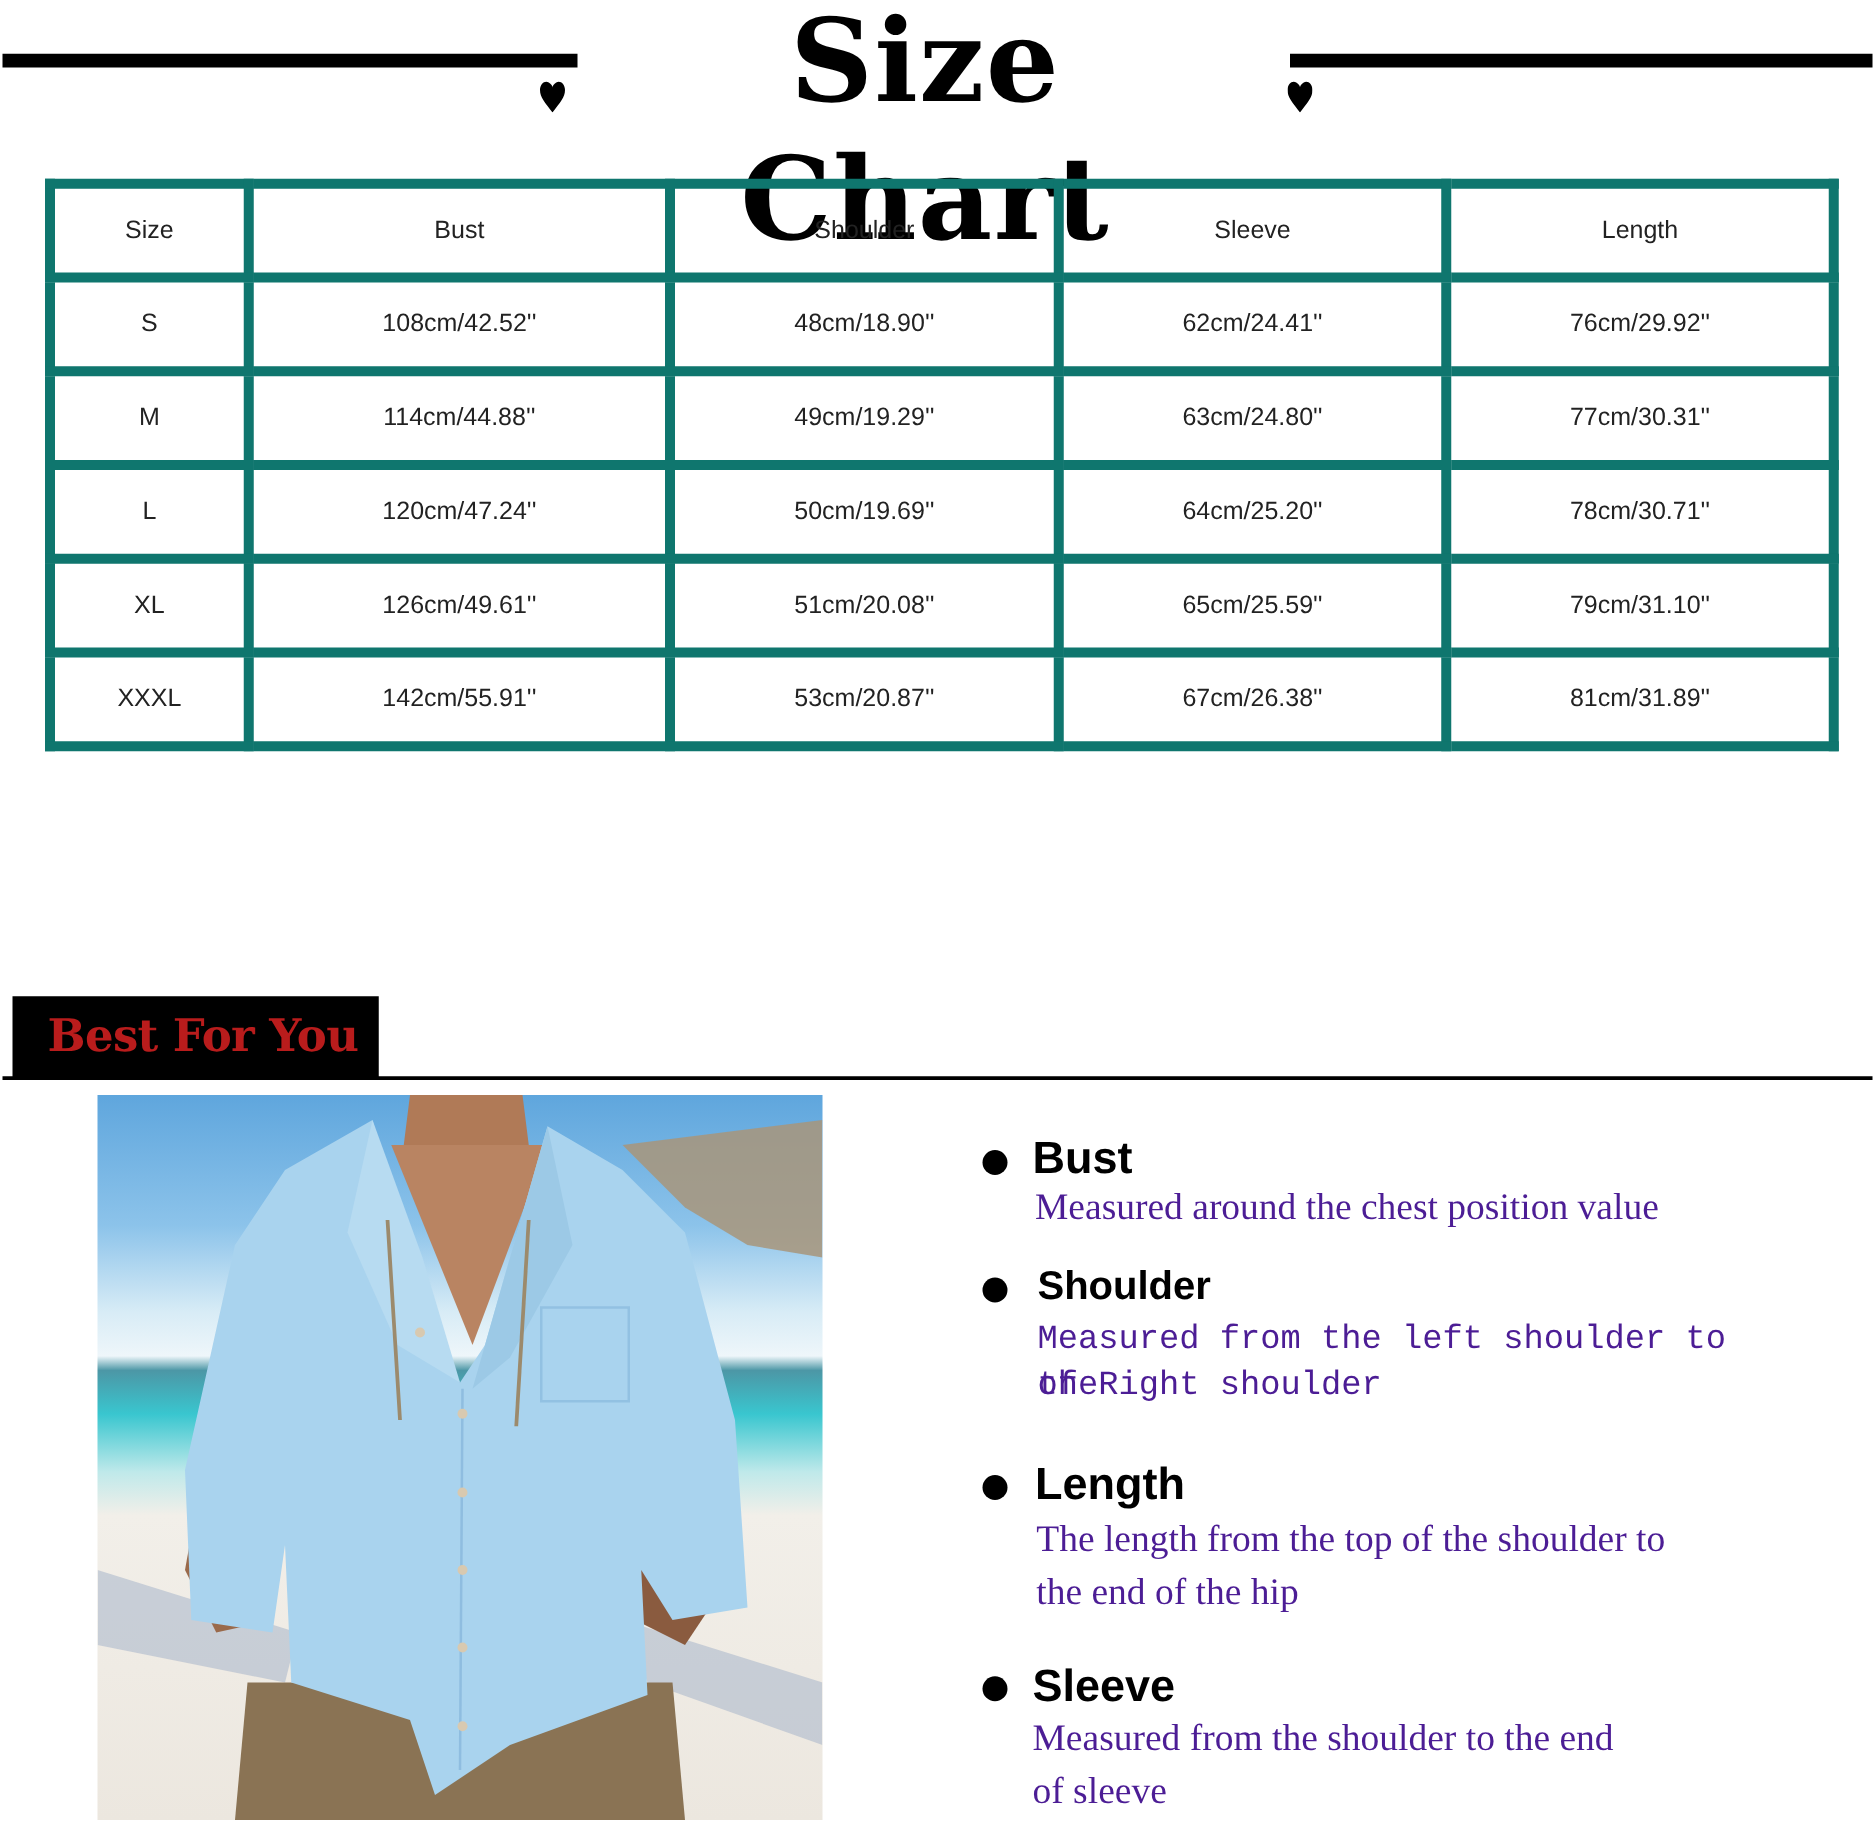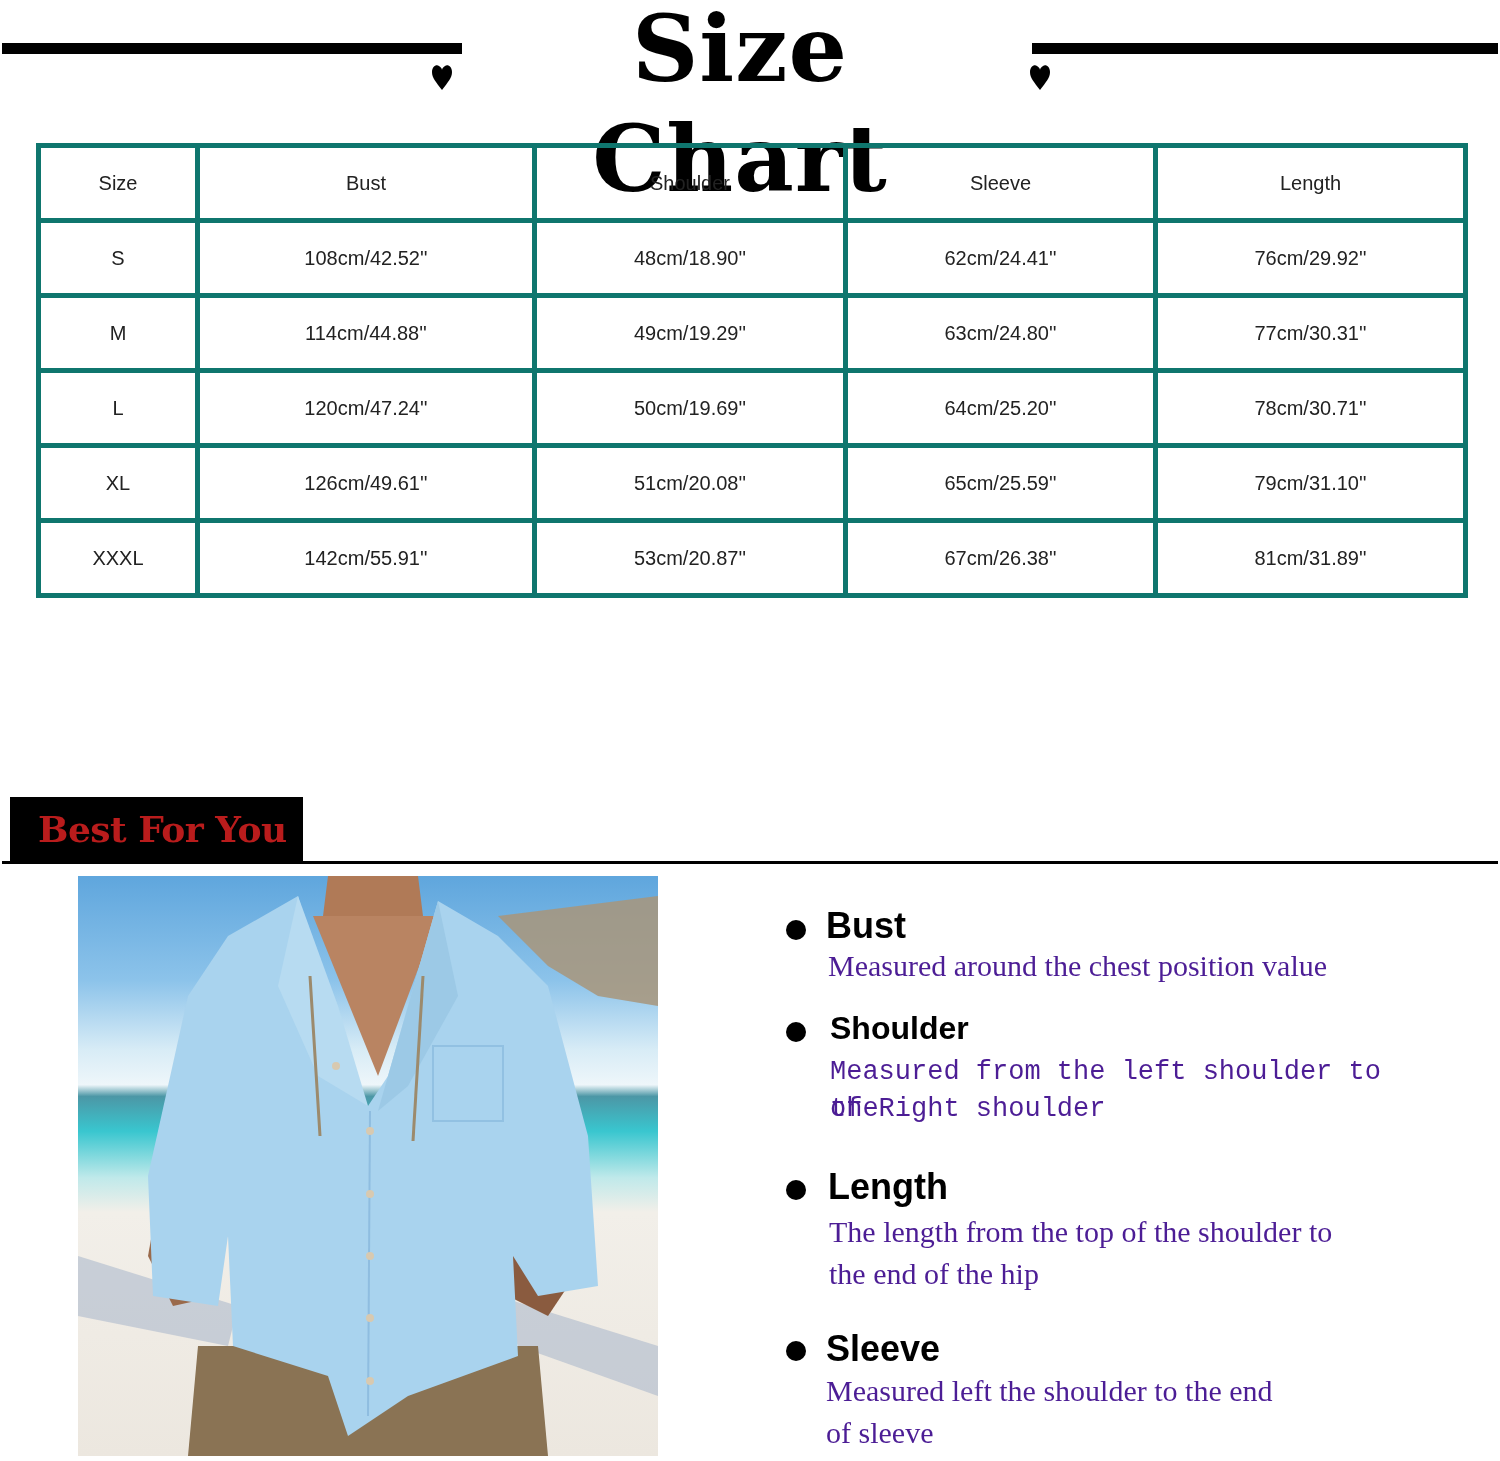--- a/index.html
+++ b/index.html
@@ -12,21 +12,21 @@
   .title-line.left { left: 2px; width: 460px; }
   .title-line.right { left: 1032px; width: 466px; }
   .heart { position: absolute; top: 62px; width: 20px; height: 28px; }
   .heart.left { left: 432px; }
   .heart.right { left: 1030px; }
   .title-text { position: absolute; left: 470px; top: -6px; width: 540px; text-align: center;
     font-family: "DejaVu Serif", serif; font-weight: bold; font-size: 92px; letter-spacing: 1px; color: #000; line-height: 110px; }
 
   
   .size-table { position: absolute; left: 36px; top: 143px; border-collapse: collapse; }
-  .size-table td, .size-table th { border: 5px solid #0f766e; height: 75px; text-align: center;
+  .size-table td, .size-table th { border: 8px solid #0f766e; height: 75px; text-align: center;
     font-family: "Liberation Sans", sans-serif; font-size: 20px; color: #222; font-weight: normal; }
   .size-table th { font-size: 20px; }
   .c0 { width: 159px; } .c1 { width: 337px; } .c2 { width: 311px; } .c3 { width: 310px; } .c4 { width: 310px; }
 
   
   .bfy-tab { position: absolute; left: 10px; top: 797px; width: 293px; height: 66px; background: #000; }
   .bfy-text { position: absolute; left: 38px; top: 808px; font-family: "DejaVu Serif", serif; font-weight: bold;
     font-size: 36px; color: #b91c1c; letter-spacing: -0.5px; }
   .bfy-line { position: absolute; left: 2px; top: 861px; width: 1496px; height: 3px; background: #000; }
 
@@ -162,15 +162,15 @@
 <div class="desc" style="top:1166px;">
   <div class="bullet" style="top:14px;"></div>
   <div class="desc-title" style="top:0px; left:42px;">Length</div>
   <div class="desc-body" style="top:45px; left:43px;">The length from the top of the shoulder to</div>
   <div class="desc-body" style="top:87px; left:43px;">the end of the hip</div>
 </div>
 
 <div class="desc" style="top:1328px;">
   <div class="bullet" style="top:13px;"></div>
   <div class="desc-title" style="top:0px;">Sleeve</div>
-  <div class="desc-body" style="top:42px; left:40px;">Measured left the shoulder to the end</div>
+  <div class="desc-body" style="top:42px; left:40px;">Measured from the shoulder to the end</div>
   <div class="desc-body" style="top:84px; left:40px;">of sleeve</div>
 </div>
 
 </body></html>

